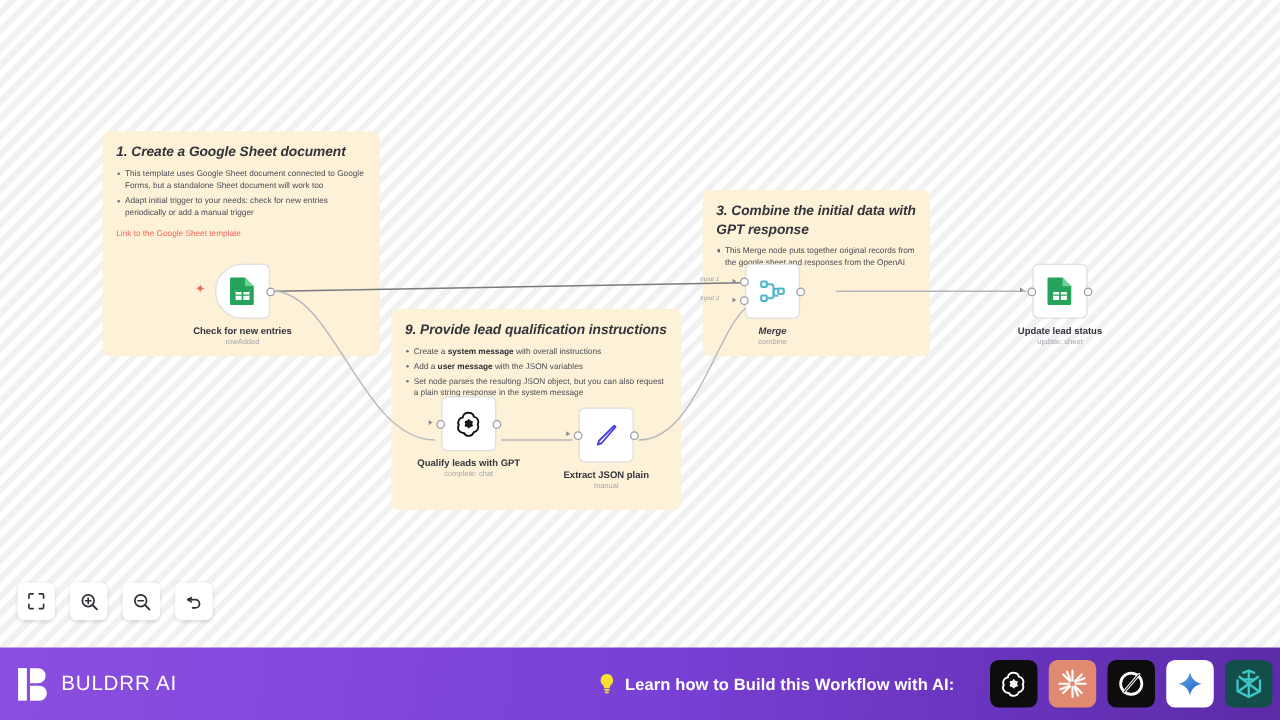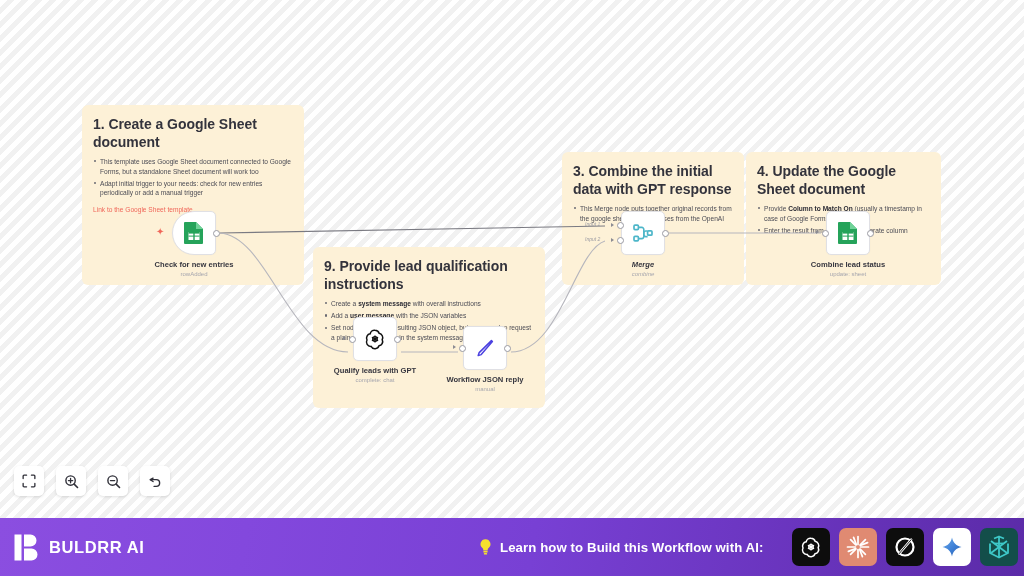--- a/index.html
+++ b/index.html
@@ -24,26 +24,27 @@
 
   
   .sticky {
     position: absolute;
     background: #fdf1d7;
     border-radius: 6px;
     padding: 10px 11px 8px 11px;
     color: #3b3b44;
   }
   .sticky h3 {
-    font-size: 14px;
+    font-size: 11px;
     font-weight: bold;
     line-height: 1.32;
     margin-bottom: 5px;
     color: #33333c;
     letter-spacing: -0.05px;
+    font-style: italic;
   }
   .sticky ul { list-style: none; }
   .sticky li {
     position: relative;
     font-size: 6.6px;
     line-height: 1.46;
     padding-left: 7px;
     margin-bottom: 2.5px;
     color: #4c4c55;
   }
@@ -133,21 +134,21 @@
     position: absolute;
     font-size: 5px;
     color: #9a9aa2;
     white-space: nowrap;
     text-align: right;
   }
 
   #n-trigger { left: 172px; top: 211px; }
   #n-gpt     { left: 353px; top: 317px; }
   #n-set     { left: 463px; top: 326px; }
-  #n-merge   { left: 621px; top: 211px; font-style: italic; }
+  #n-merge   { left: 596px; top: 211px; font-style: italic; }
   #n-update  { left: 826px; top: 211px; }
 
   
   #controls {
     position: absolute;
     left: 14px; bottom: 22px;
     display: flex; gap: 12px;
   }
   .ctrl {
     width: 30px; height: 30px;
@@ -166,21 +167,21 @@
     background: linear-gradient(100deg, #8b4ee0 0%, #8348dd 24%, #7840d4 52%, #6934bd 78%, #5b2ba8 100%);
     display: flex; align-items: center;
   }
   #brand {
     display: flex; align-items: center; gap: 9px;
     margin-left: 14px;
   }
   #brand-name {
     color: #ffffff;
     font-size: 16.5px;
-    font-weight: bold;
+    font-weight: normal;
     letter-spacing: 0.6px;
   }
   #cta {
     position: absolute;
     left: 478px;
     display: flex; align-items: center; gap: 7px;
   }
   #cta-text {
     color: #ffffff;
     font-size: 13.2px;
@@ -222,27 +223,20 @@
     </ul>
   </div>
 
   <div class="sticky" id="note3">
     <h3>3. Combine the initial data with GPT response</h3>
     <ul>
       <li>This Merge node puts together original records from the google sheet and responses from the OpenAI</li>
     </ul>
   </div>
 
-  <div class="sticky" id="note4">
-    <h3>4. Update the Google Sheet document</h3>
-    <ul>
-      <li>Provide <b>Column to Match On</b> (usually a timestamp in case of Google Forms)</li>
-      <li>Enter the result from GPT into a separate column</li>
-    </ul>
-  </div>
 
   <svg id="edges">
 
     <path d="M 220 233 L 605 226" stroke="#7a7a82" stroke-width="1.1" fill="none"></path>
 
     <path d="M 220 233 C 268 236, 290 352, 348 352" stroke="#b6b6bd" stroke-width="1.1" fill="none"></path>
 
     <path d="M 401 352 L 458 352" stroke="#b6b6bd" stroke-width="1.1" fill="none"></path>
 
     <path d="M 511 352 C 560 352, 575 250, 605 241" stroke="#b6b6bd" stroke-width="1.1" fill="none"></path>
@@ -284,21 +278,21 @@
 
   <div class="node" id="n-set">
     <div class="nbox">
       <svg width="24" height="24" viewBox="0 0 24 24">
         <path d="M18.4 4.6 L19.4 5.6 L8.2 18.6 L5.2 19.6 L6.2 16.6 Z" fill="none" stroke="#4b41e0" stroke-width="1.5" stroke-linejoin="round"></path>
       </svg>
     </div>
     <div class="port in"></div>
     <div class="arrowmark" style="left:-10px; top:19px;"></div>
     <div class="port out"></div>
-    <div class="nlabel">Workflow JSON reply</div>
+    <div class="nlabel">Extract JSON plain</div>
     <div class="nsub">manual</div>
   </div>
 
   <div class="node" id="n-merge">
     <div class="nbox">
       <svg width="24" height="24" viewBox="0 0 24 24">
         <rect x="3" y="4.2" width="4.4" height="4.4" rx="1" fill="none" stroke="#4db6c9" stroke-width="1.7"></rect>
         <rect x="3" y="15.4" width="4.4" height="4.4" rx="1" fill="none" stroke="#4db6c9" stroke-width="1.7"></rect>
         <rect x="16.6" y="9.8" width="4.4" height="4.4" rx="1" fill="none" stroke="#4db6c9" stroke-width="1.7"></rect>
         <path d="M7.4 6.4h3.4a2 2 0 0 1 2 2v5.2a2 2 0 0 0 2 2h1.8" fill="none" stroke="#4db6c9" stroke-width="1.6"></path>
@@ -323,21 +317,21 @@
         <path d="M13 1l7 7h-7z" fill="#6fd398"></path>
         <rect x="5.5" y="11" width="11" height="8" fill="#ffffff"></rect>
         <rect x="5.5" y="11" width="11" height="1.6" fill="#25a35a"></rect>
         <rect x="10.3" y="11" width="1.4" height="8" fill="#25a35a"></rect>
         <rect x="5.5" y="14.6" width="11" height="1" fill="#25a35a"></rect>
       </svg>
     </div>
     <div class="port in"></div>
     <div class="arrowmark" style="left:-10px; top:19px;"></div>
     <div class="port out"></div>
-    <div class="nlabel">Combine lead status</div>
+    <div class="nlabel">Update lead status</div>
     <div class="nsub">update: sheet</div>
   </div>
 
   <div id="controls">
     <div class="ctrl">
       <svg width="14" height="14" viewBox="0 0 16 16">
         <path d="M1.3 5.2V2.4a1.1 1.1 0 0 1 1.1-1.1h2.8M10.8 1.3h2.8a1.1 1.1 0 0 1 1.1 1.1v2.8M14.7 10.8v2.8a1.1 1.1 0 0 1-1.1 1.1h-2.8M5.2 14.7H2.4a1.1 1.1 0 0 1-1.1-1.1v-2.8" fill="none" stroke="#2f2f38" stroke-width="1.5" stroke-linecap="round"></path>
       </svg>
     </div>
     <div class="ctrl">

